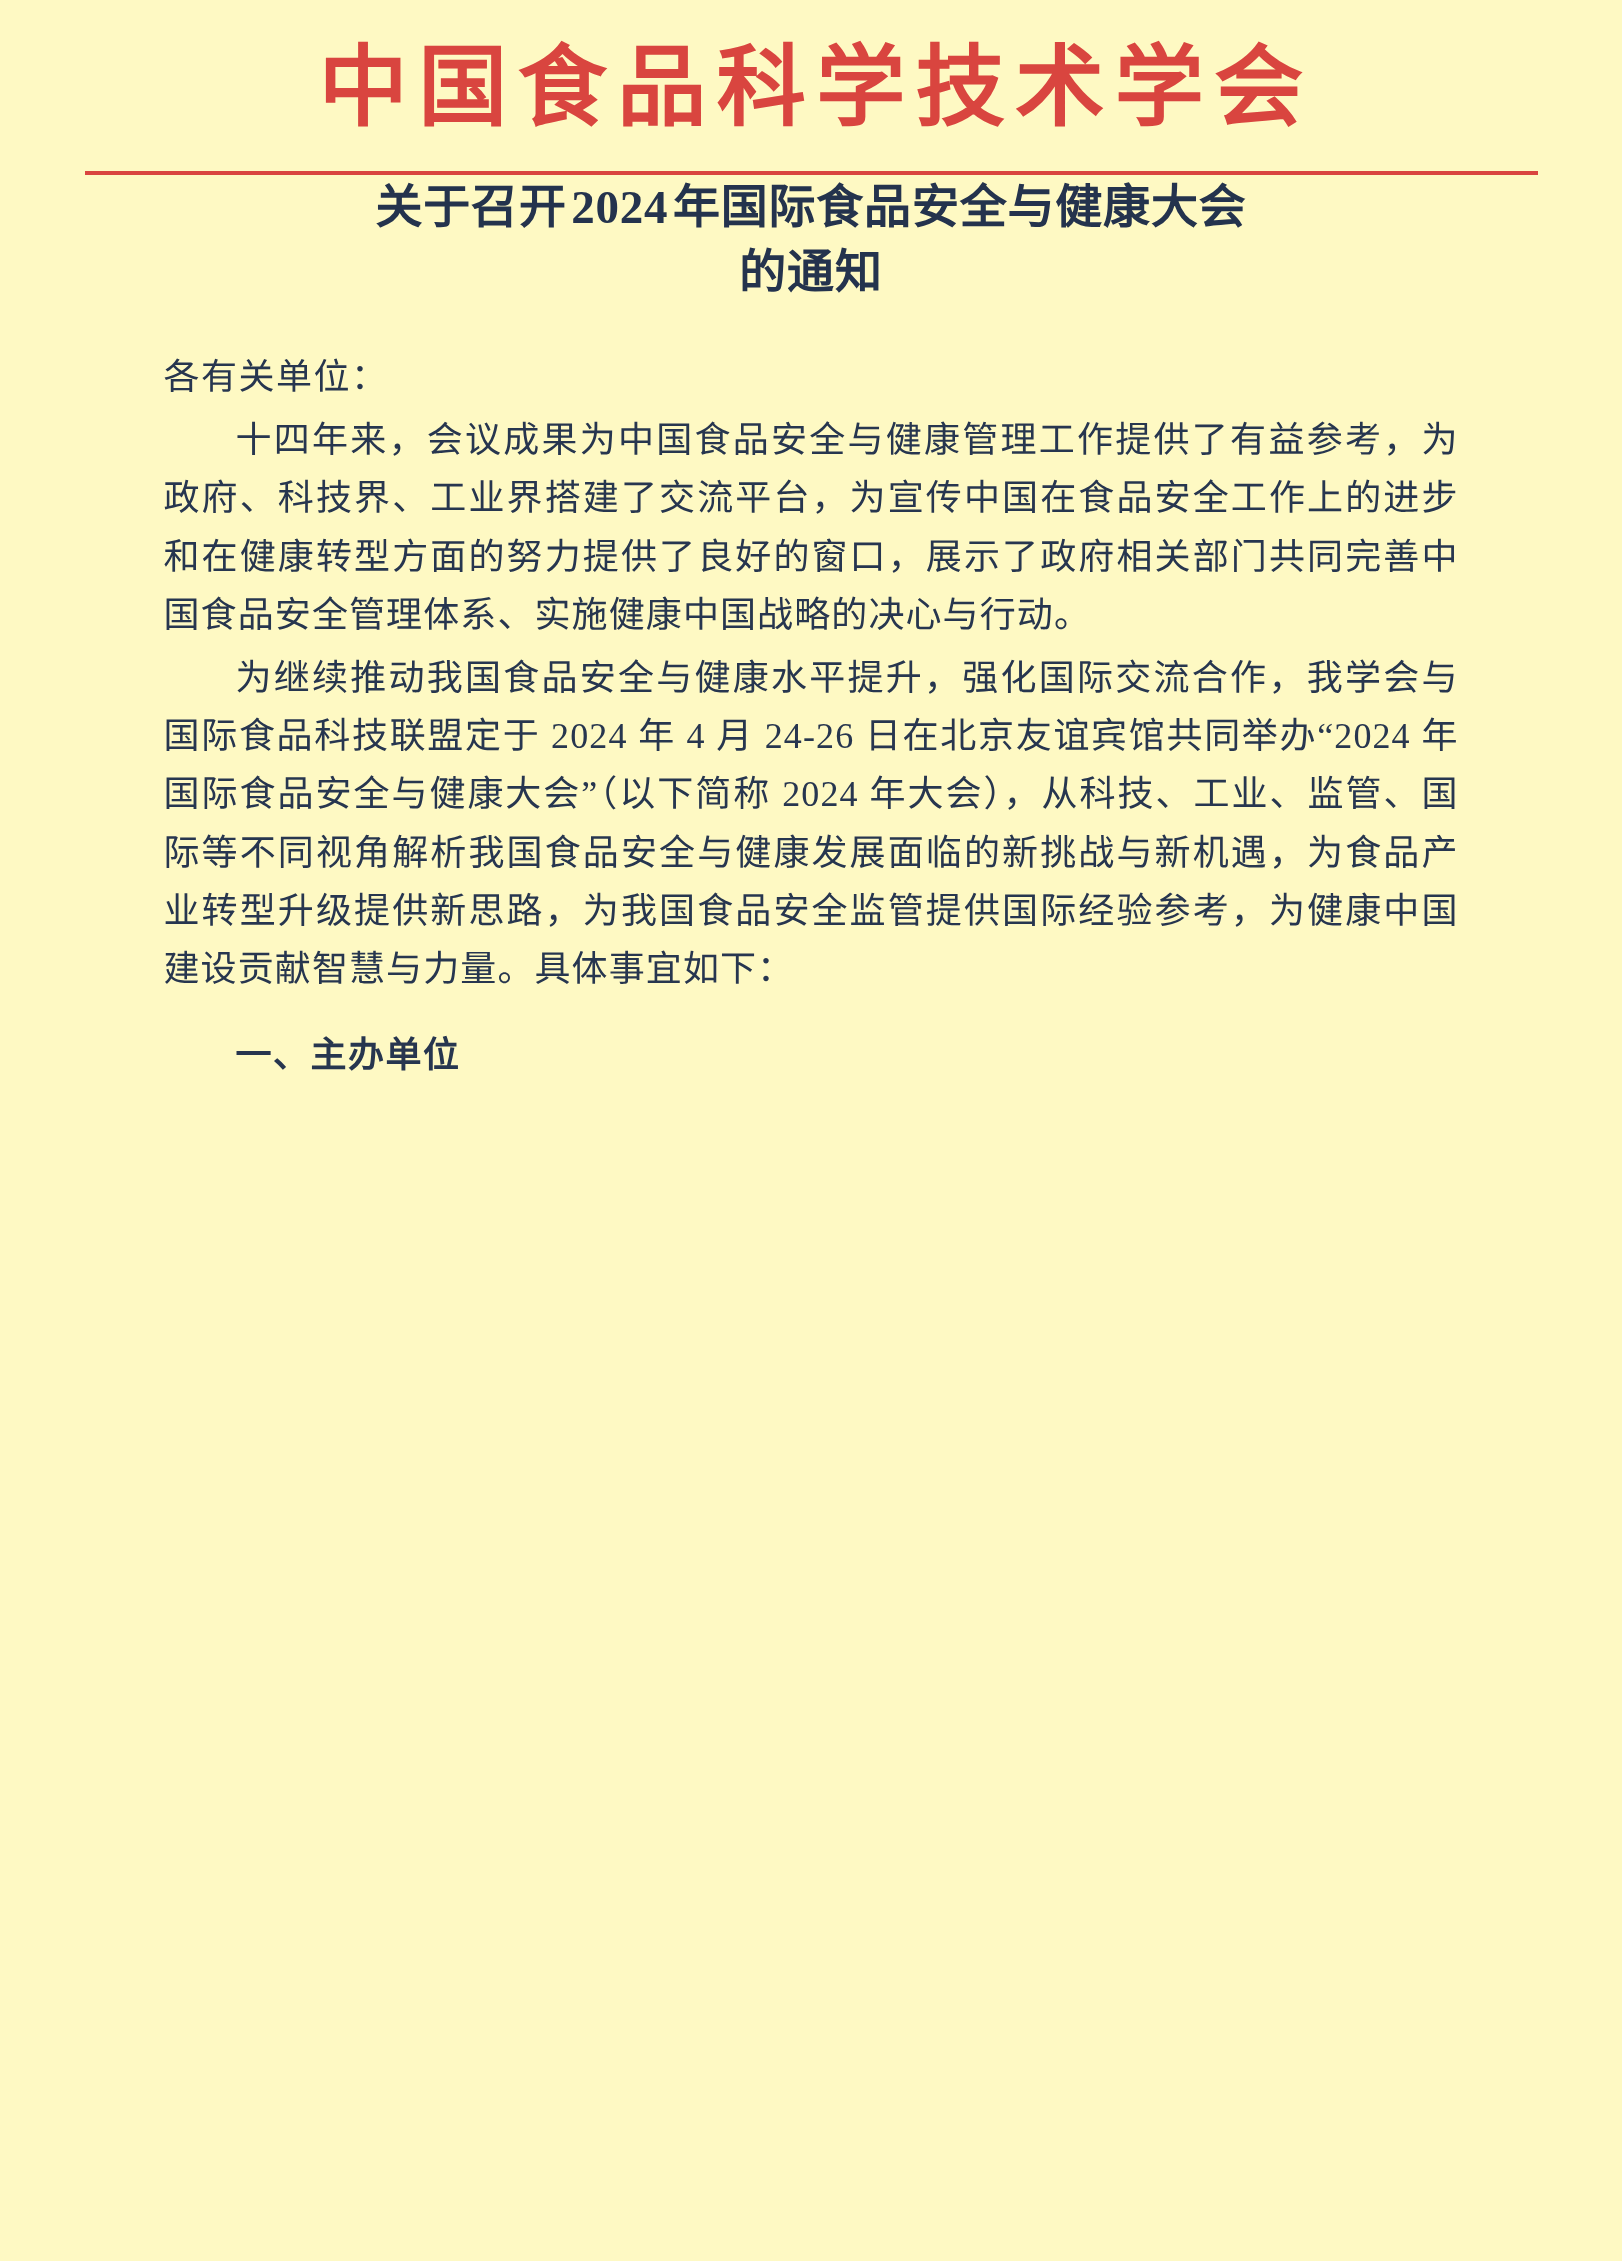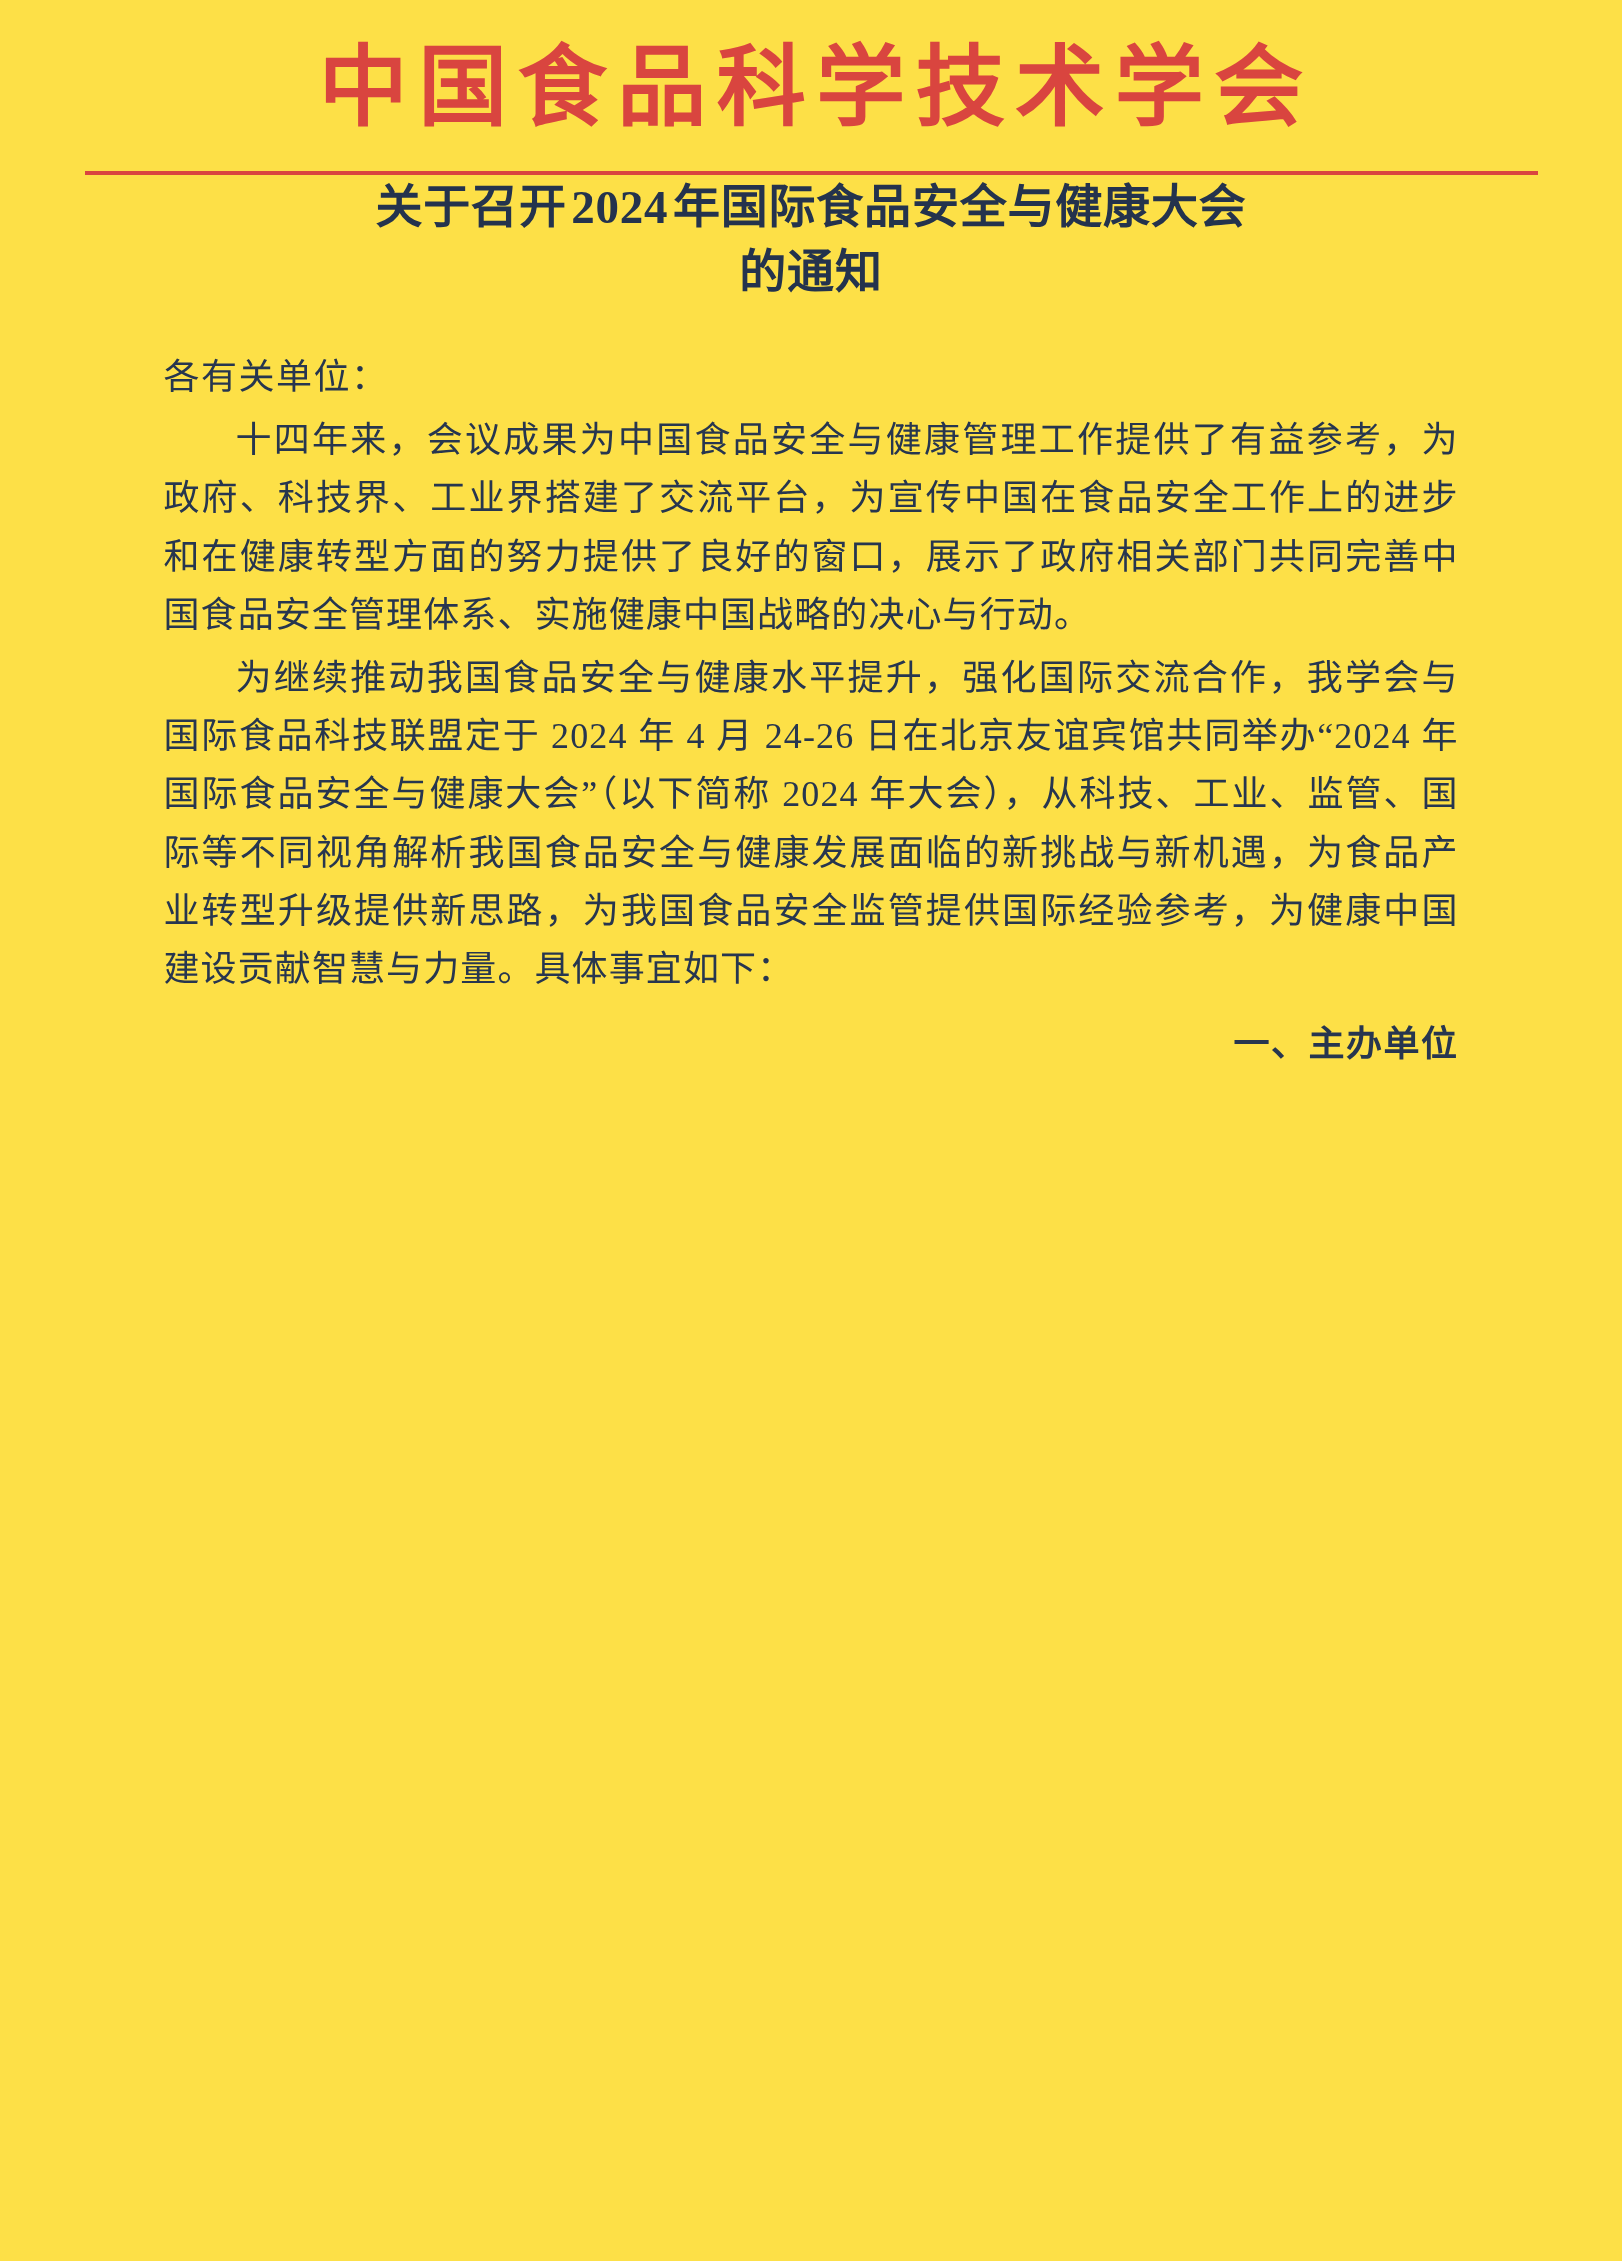--- a/index.html
+++ b/index.html
@@ -13,21 +13,21 @@
     font-family: "Liberation Serif", "DejaVu Serif", serif;
     color: #27364f;
     position: relative;
     overflow: hidden;
   }
 
   .page {
     width: 1622px;
     height: 2261px;
     position: relative;
-    background: #fde047;
+    background: #fef9c3;
     box-sizing: border-box;
   }
 
   
   .letterhead {
     padding-top: 36px;
     text-align: center;
   }
   .letterhead-title {
     font-family: "DejaVu Serif", "Liberation Serif", serif;
@@ -85,26 +85,25 @@
     text-indent: 72px;
     text-align: justify;
     text-justify: inter-ideograph;
     letter-spacing: 1.1px;
     color: #27364f;
   }
 
   .section-heading {
     font-size: 36px;
     line-height: 1.6;
-    margin-top: 17px;
+    margin-top: 28px;
     text-indent: 72px;
     letter-spacing: 1.5px;
     font-weight: 600;
     color: #27364f;
-    text-align: right;
   }
 </style>
 </head>
 <body>
 
 <div class="page">
 
   <div class="letterhead">
     <div class="letterhead-title">中国食品科学技术学会</div>
     <div class="letterhead-rule"></div>

